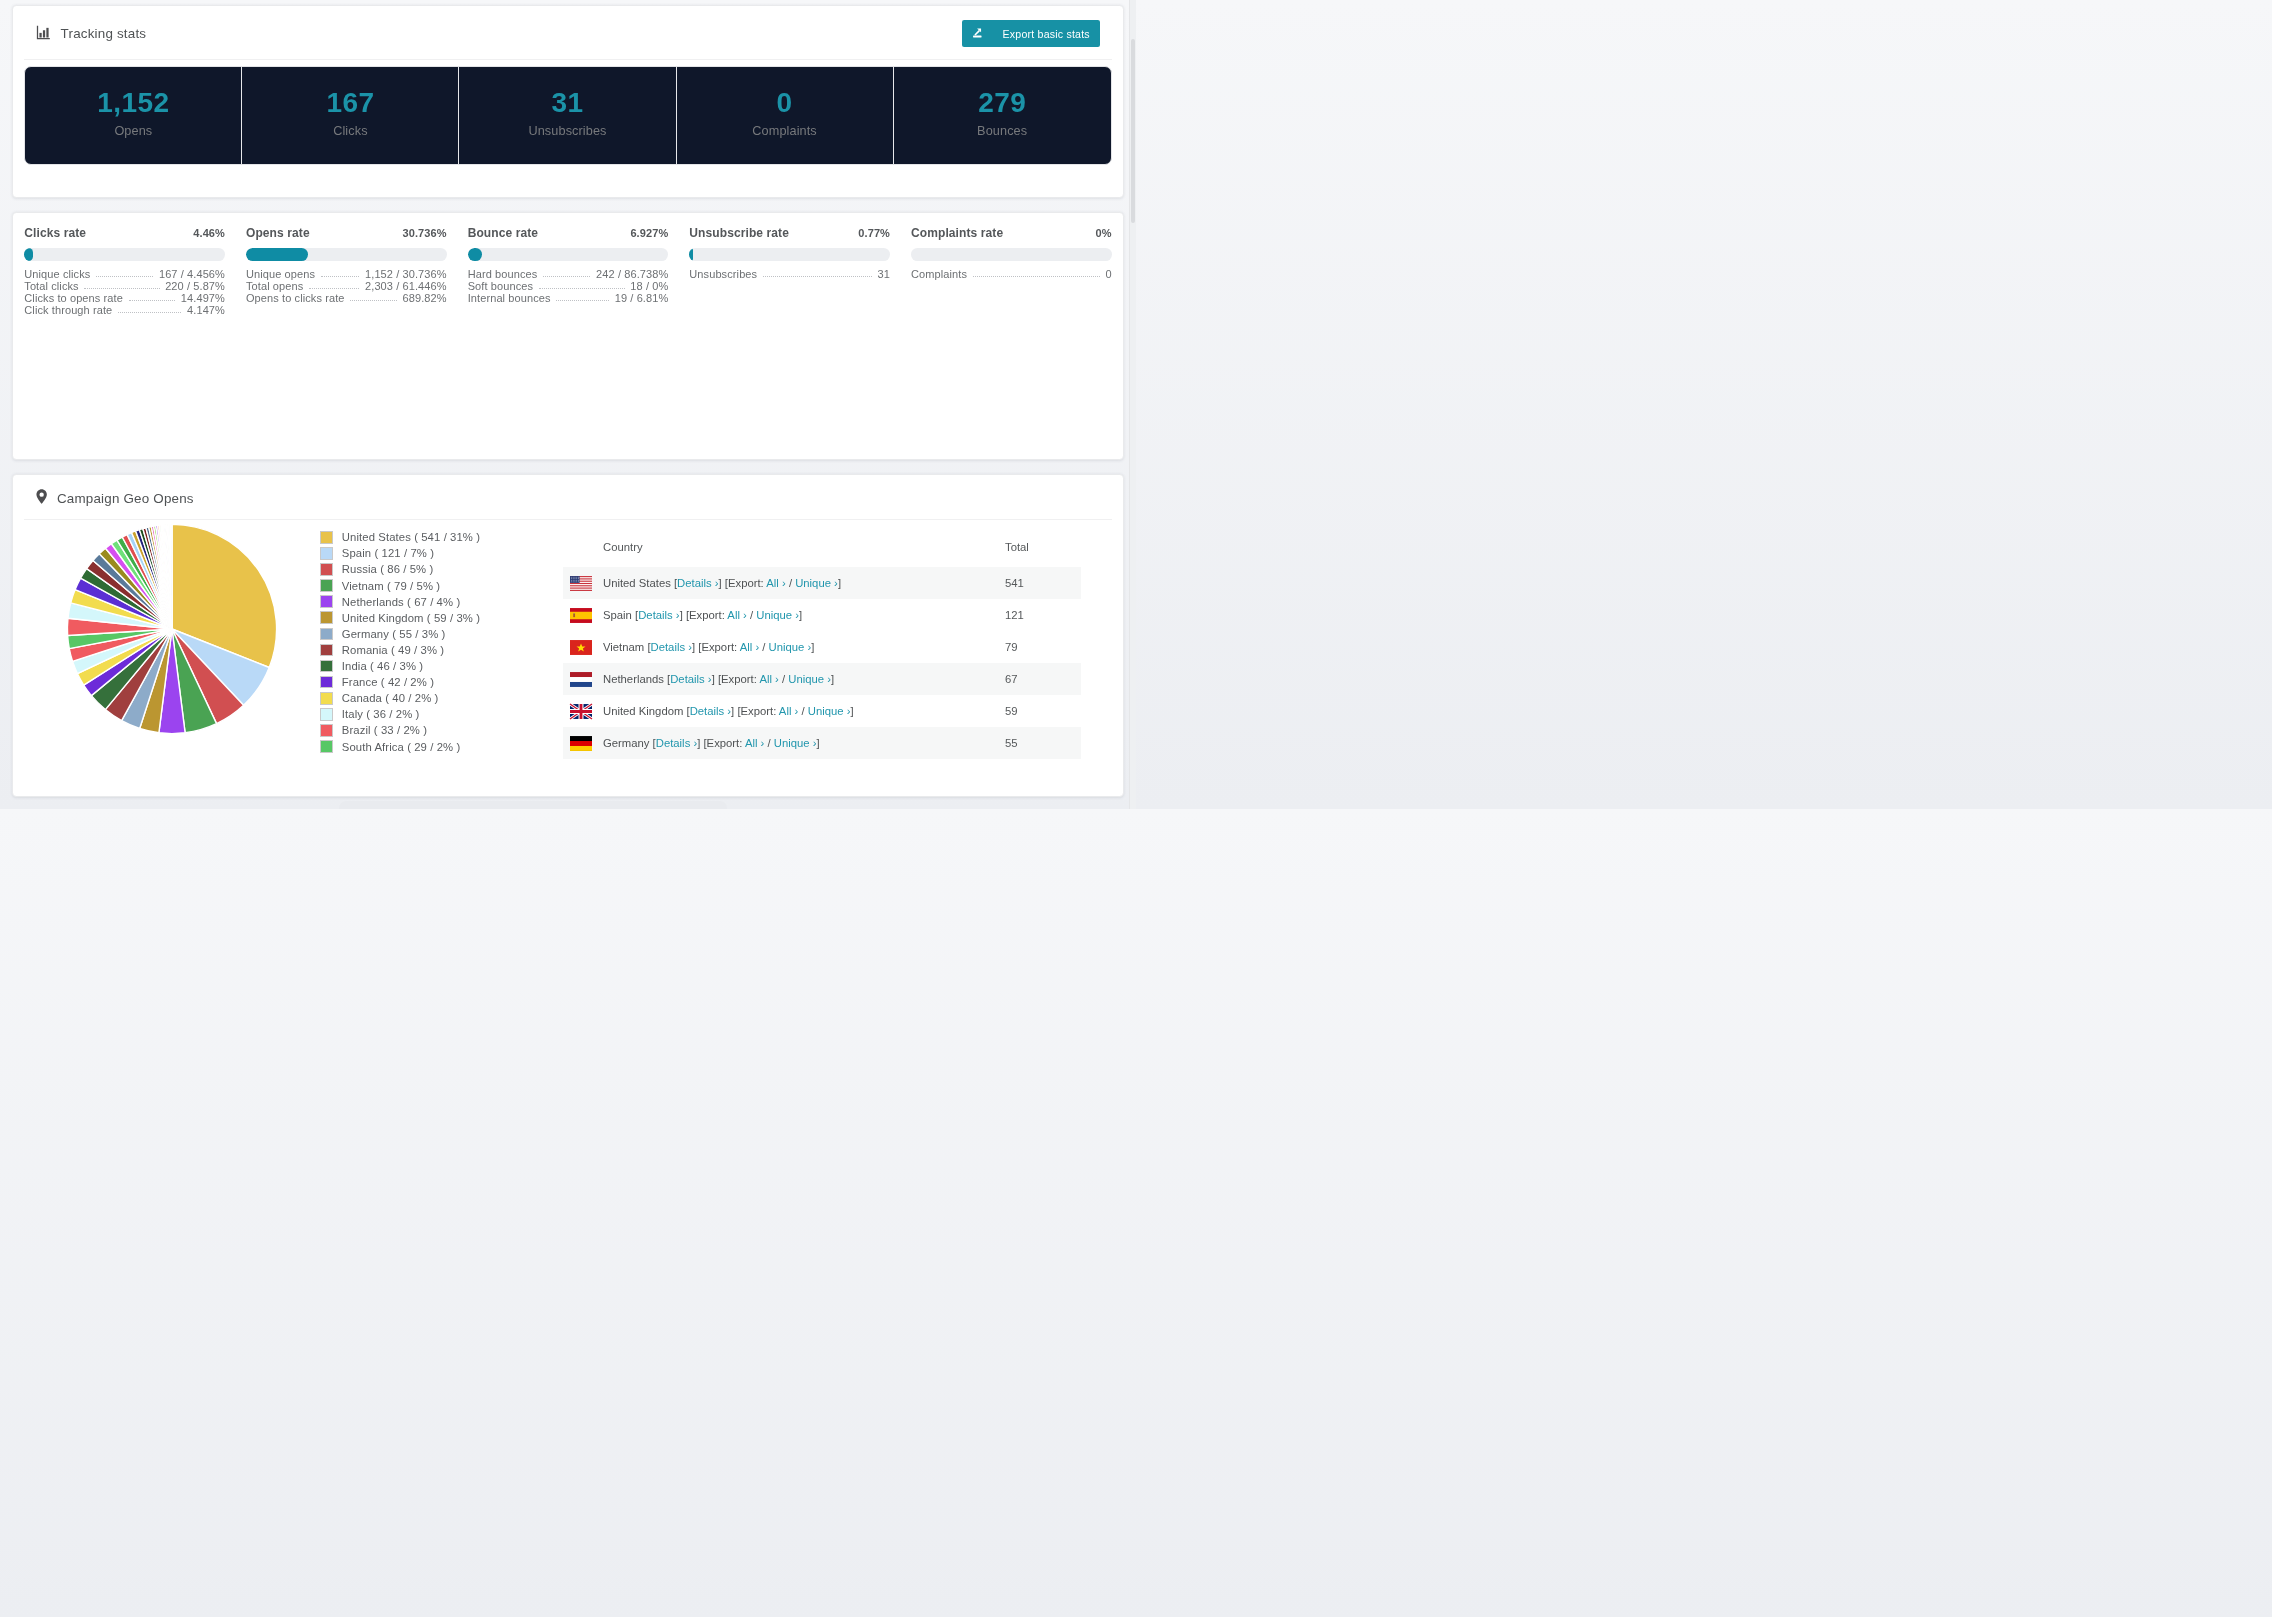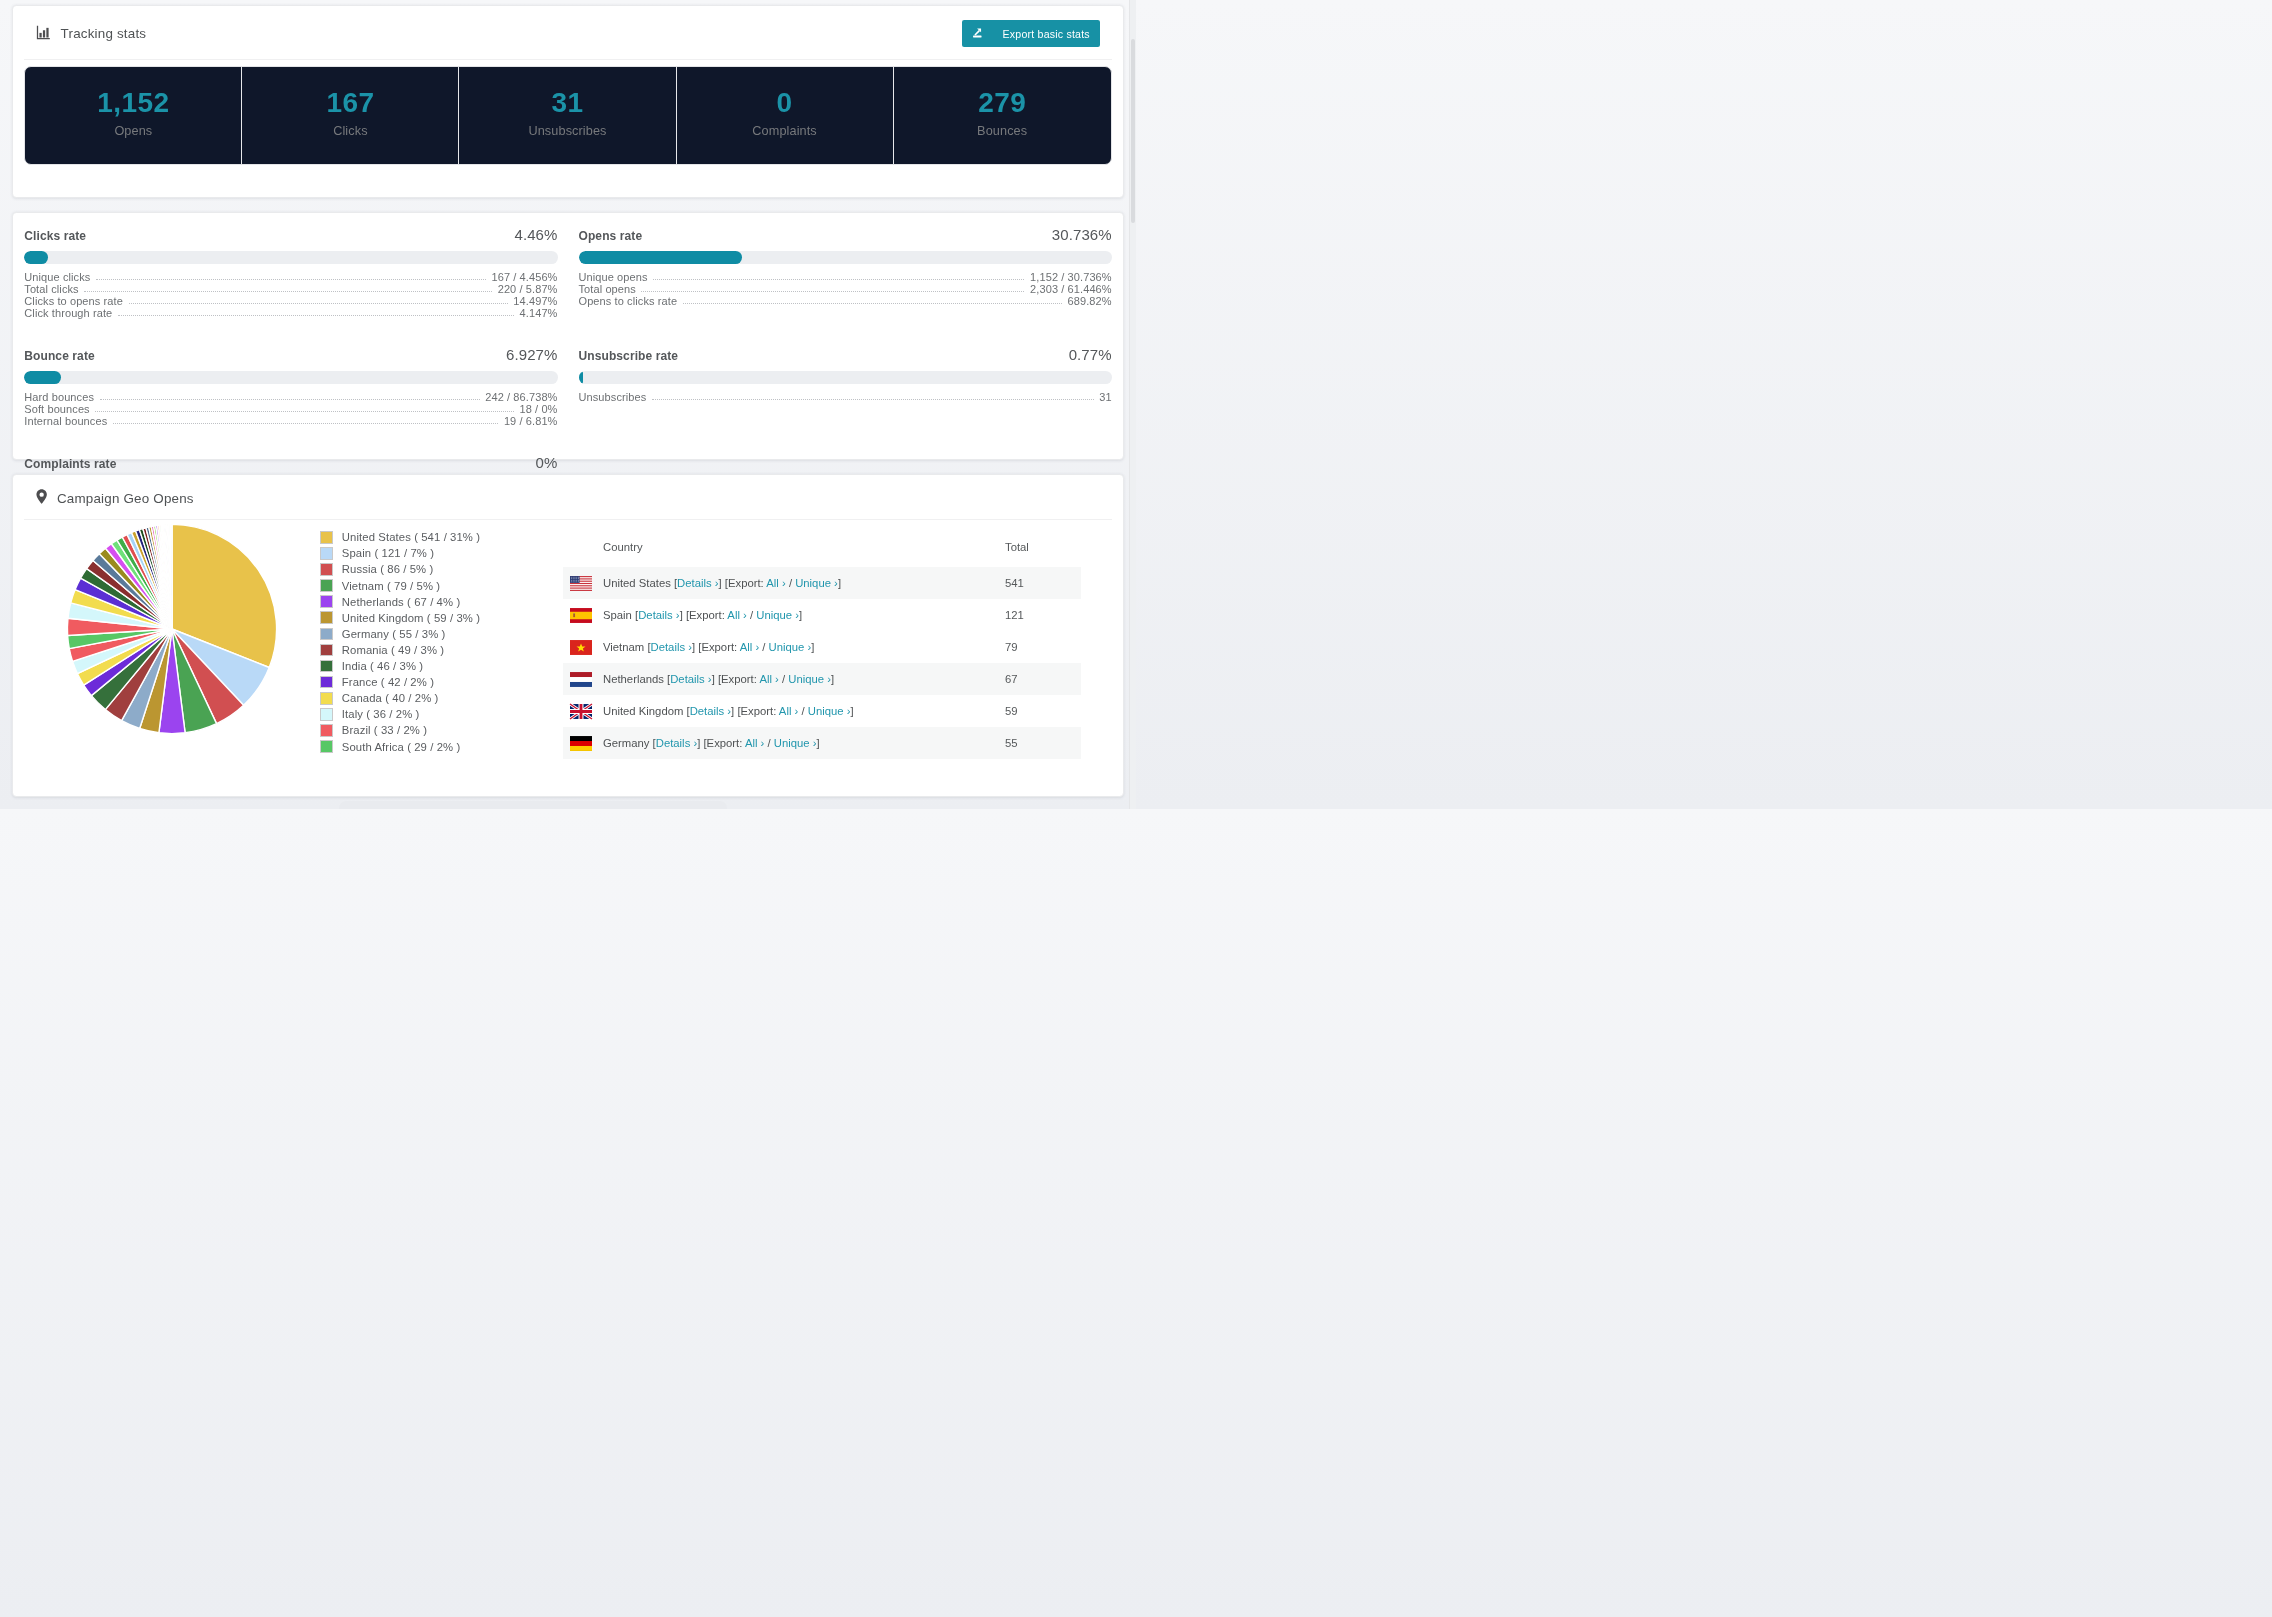--- a/index.html
+++ b/index.html
@@ -30,24 +30,24 @@
   }
   .stat-cell{
     display:flex;flex-direction:column;align-items:center;justify-content:center;
     border-right:0.7px solid #e6e7ea;padding-bottom:5.6px;
   }
   .stat-cell:last-child{border-right:none;}
   .stat-value{font-size:28px;font-weight:bold;color:#1b93a8;letter-spacing:0.4px;}
   .stat-label{font-size:12.7px;color:#77797c;margin-top:5px;letter-spacing:0.1px;}
   
   #card-rates{left:12px;top:212px;width:1112px;height:248px;padding:12.7px 11.3px;}
-  .rates-grid{display:grid;grid-template-columns:repeat(2,1fr);column-gap:21px;row-gap:27px;}
+  .rates-grid{display:grid;grid-template-columns:repeat(5,1fr);column-gap:21px;row-gap:27px;}
   .rate-head{display:flex;justify-content:space-between;align-items:baseline;}
   .rate-title{font-size:12px;font-weight:bold;color:#54575a;letter-spacing:0.1px;}
-  .rate-value{font-size:15px;font-weight:normal;color:#54575a;letter-spacing:0.1px;}
+  .rate-value{font-size:11px;font-weight:bold;color:#54575a;letter-spacing:0.1px;}
   .bar{height:12.7px;border-radius:6.4px;background:#eceef1;margin-top:8.5px;overflow:hidden;}
   .bar-fill{height:100%;background:#0f8ca4;border-radius:6.4px;}
   .rate-rows{margin-top:7px;}
   .rate-row{display:flex;align-items:flex-end;font-size:11px;color:#6d7073;letter-spacing:0.1px;}
   .dots{flex:1;border-bottom:0.7px dotted #bfc1c5;margin:0 5.6px 2.8px;}
   
   #card-geo{left:12px;top:474px;width:1112px;height:323px;overflow:hidden;}
   #geo-pie{position:absolute;left:53px;top:48px;width:212px;height:212px;}
   #geo-legend{position:absolute;left:307px;top:56px;}
   .legend-item{display:flex;align-items:center;margin-bottom:3.5px;font-size:11.3px;color:#5a5d60;letter-spacing:0.1px;text-align:center;}

